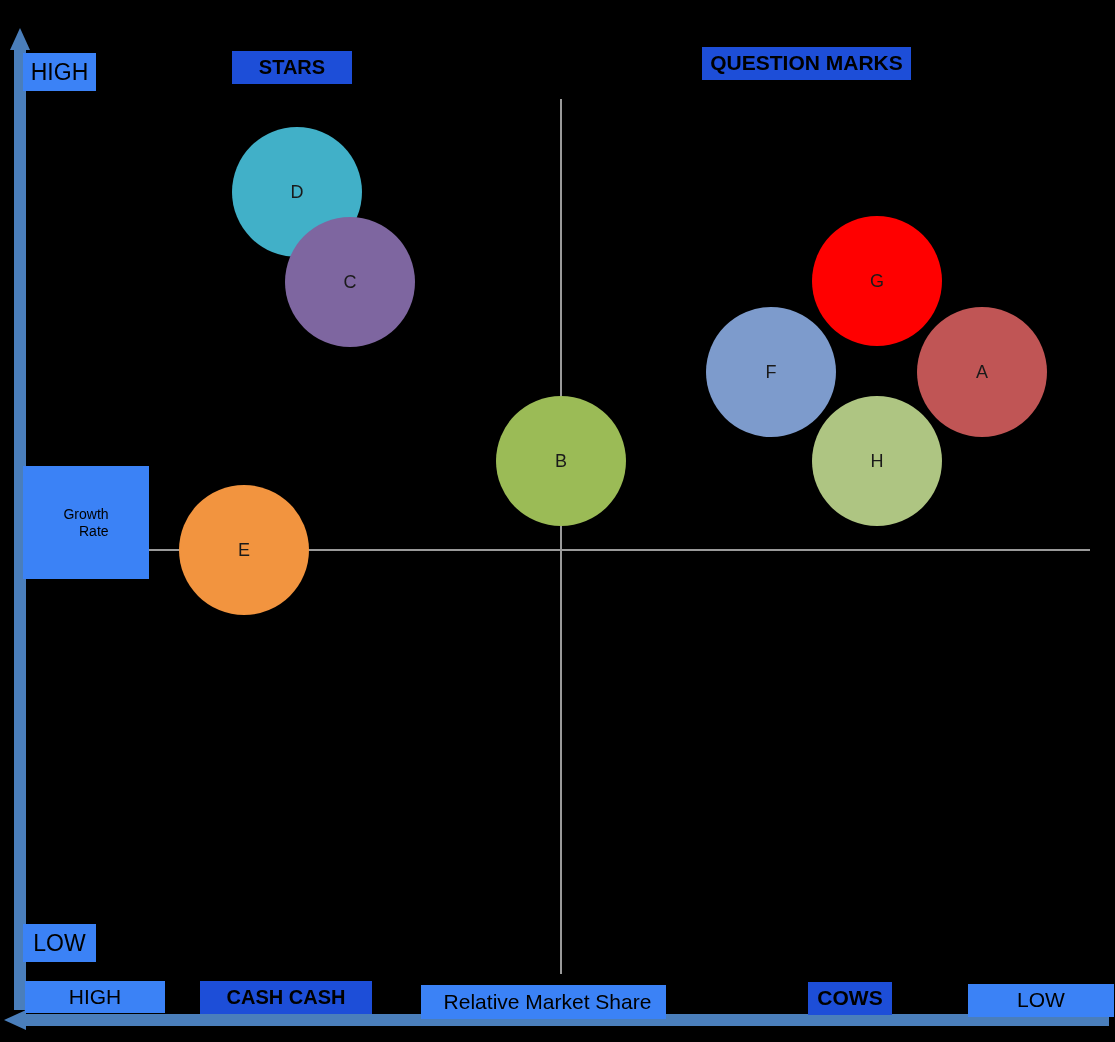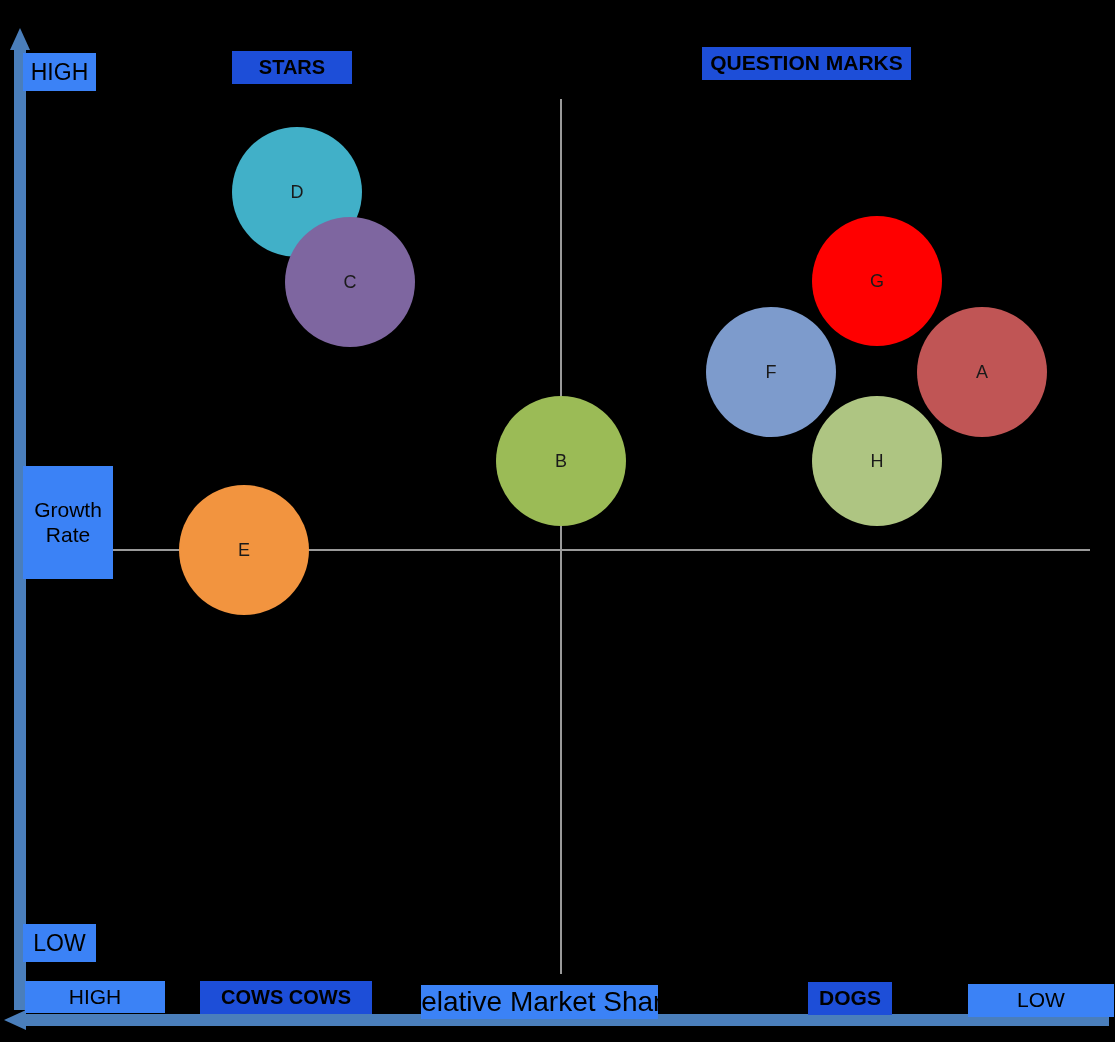--- a/index.html
+++ b/index.html
@@ -94,26 +94,26 @@
     align-items: center;
     justify-content: center;
     text-align: center;
     line-height: 1.15;
     white-space: pre;
   }
   .lbl.gray { background: #1d4ed8; font-weight: bold; }
 
   #label-high-y   { left: 23px;  top: 53px;  width: 73px;  height: 38px; font-size: 23px; }
   #label-low-y    { left: 23px;  top: 924px; width: 73px;  height: 38px; font-size: 23px; }
-  #label-growth   { left: 23px;  top: 466px; width: 90px; height: 113px; font-size: 21px; }
+  #label-growth   { left: 23px;  top: 466px; width: 126px; height: 113px; font-size: 14px; text-align: right; }
   #label-stars    { left: 232px; top: 51px;  width: 120px; height: 33px; font-size: 20px; }
   #label-qmarks   { left: 702px; top: 47px;  width: 209px; height: 33px; font-size: 21px; }
   #label-high-x   { left: 25px;  top: 981px; width: 140px; height: 32px; font-size: 21px; }
   #label-cashcows { left: 200px; top: 981px; width: 172px; height: 33px; font-size: 20px; }
-  #label-rms      { left: 421px; top: 985px; width: 237px; height: 34px; font-size: 28px; }
+  #label-rms      { left: 421px; top: 985px; width: 237px; height: 34px; font-size: 21px; padding-left: 8px; }
   #label-dogs     { left: 808px; top: 982px; width: 84px;  height: 33px; font-size: 21px; }
   #label-low-x    { left: 968px; top: 984px; width: 146px; height: 33px; font-size: 21px; }
 
   
   .bubble {
     position: absolute;
     border-radius: 50%;
     display: flex;
     align-items: center;
     justify-content: center;
@@ -170,16 +170,16 @@
   <div class="lbl" id="label-low-y">LOW</div>
   <div class="lbl" id="label-growth">Growth
 Rate</div>
 
   <div class="lbl" id="label-high-x">HIGH</div>
   <div class="lbl" id="label-rms">Relative Market Share</div>
   <div class="lbl" id="label-low-x">LOW</div>
 
   <div class="lbl gray" id="label-stars">STARS</div>
   <div class="lbl gray" id="label-qmarks">QUESTION MARKS</div>
-  <div class="lbl gray" id="label-cashcows">COWS COWS</div>
-  <div class="lbl gray" id="label-dogs">DOGS</div>
+  <div class="lbl gray" id="label-cashcows">CASH CASH</div>
+  <div class="lbl gray" id="label-dogs">COWS</div>
 
 </div>
 
 </body></html>

